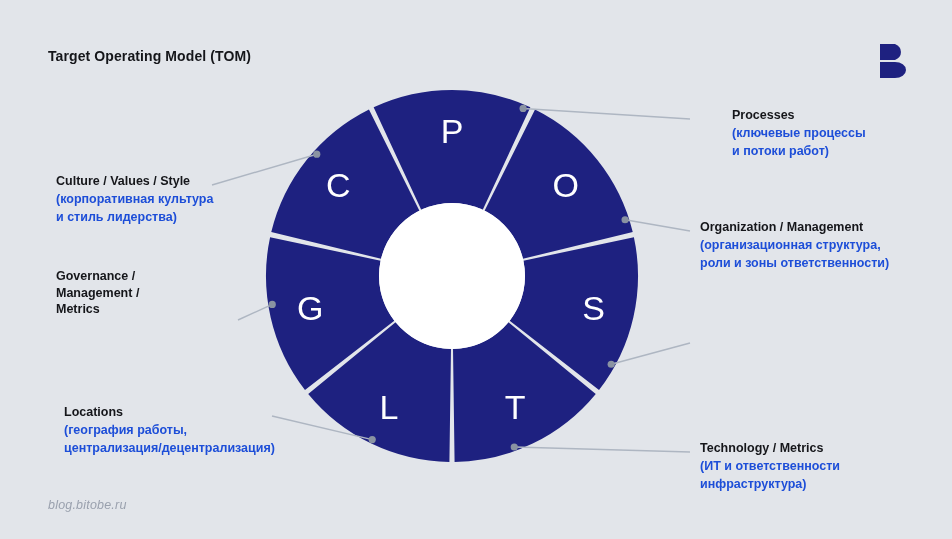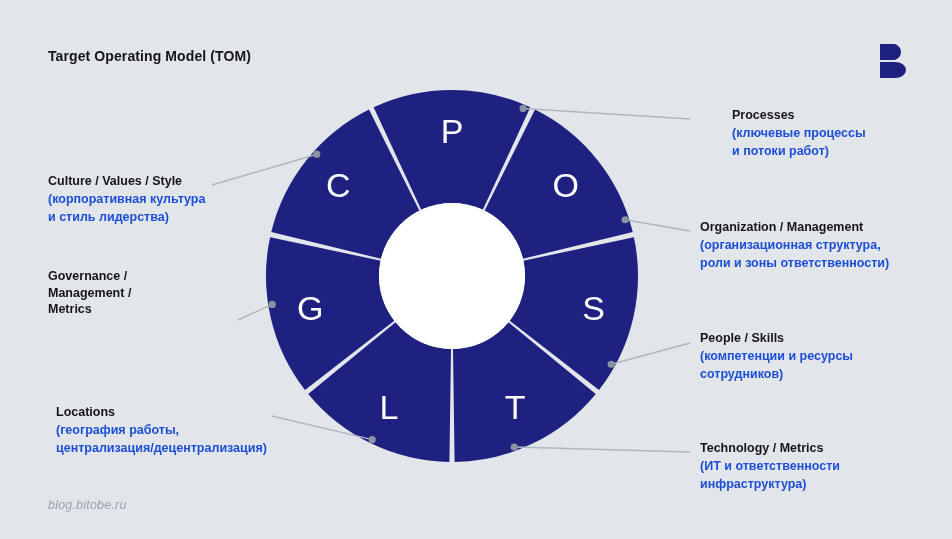--- a/index.html
+++ b/index.html
@@ -64,20 +64,21 @@
   .callout-desc {
     font-size: 12.5px;
     font-weight: bold;
     color: #1d4ed8;
     line-height: 18px;
     margin: 0;
     white-space: pre-line;
   }
   .callout.left {
     text-align: left;
+    margin-left: 8px;
   }
   
   #callout-culture   { left: 48px;  top: 173px; }
   #callout-governance{ left: 48px;  top: 268px; }
   #callout-locations { left: 56px;  top: 404px; width: 260px;}
   
   #callout-processes { left: 700px; top: 107px; margin-left: 32px; }
   #callout-organization { left: 700px; top: 219px; width: 236px; }
   #callout-people    { left: 700px; top: 330px; }
   #callout-technology{ left: 700px; top: 440px; }
@@ -159,25 +160,20 @@
     <p class="callout-desc">(ключевые процессы
 и потоки работ)</p>
   </div>
 
   <div class="callout" id="callout-organization">
     <p class="callout-title">Organization / Management</p>
     <p class="callout-desc">(организационная структура,
 роли и зоны ответственности)</p>
   </div>
 
-  <div class="callout" id="callout-people">
-    <p class="callout-title">People / Skills</p>
-    <p class="callout-desc">(компетенции и ресурсы
-сотрудников)</p>
-  </div>
 
   <div class="callout" id="callout-technology">
     <p class="callout-title">Technology / Metrics</p>
     <p class="callout-desc">(ИТ и ответственности
 инфраструктура)</p>
   </div>
 
   <div id="watermark">blog.bitobe.ru</div>
 
 </div>

